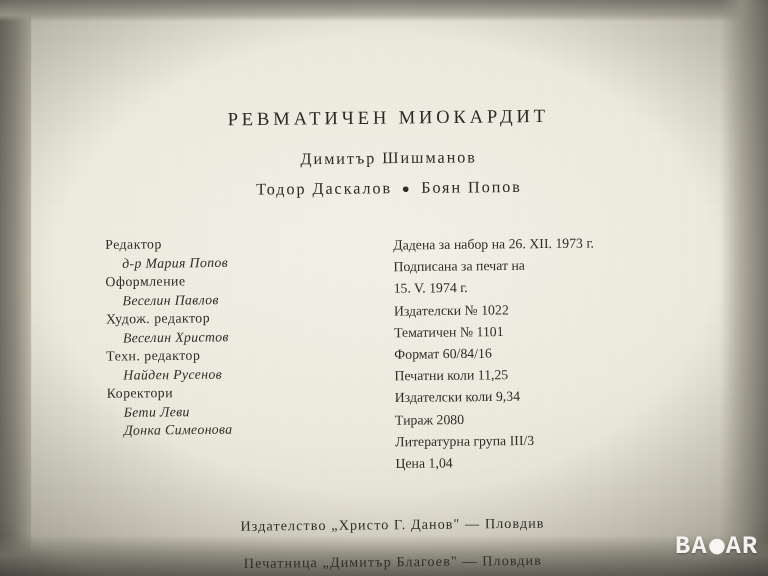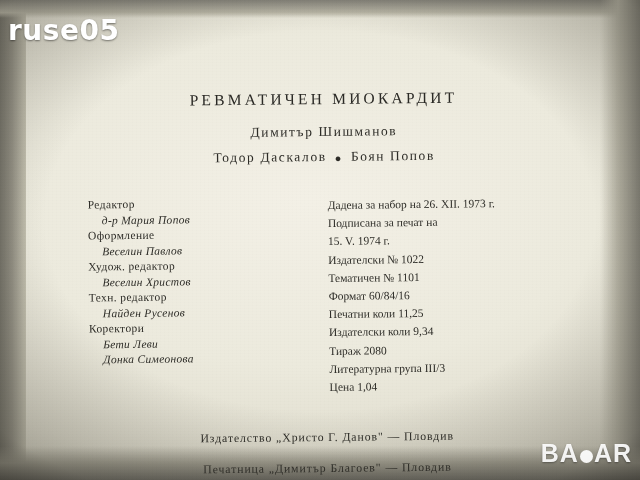--- a/index.html
+++ b/index.html
@@ -146,23 +146,23 @@
     font-weight: bold;
     font-size: 28px;
     color: #ffffff;
     text-shadow: 0 1px 2px rgba(0,0,0,.45);
     letter-spacing: .5px;
   }
   .wm-bazar {
     position: absolute;
     right: 8px;
     bottom: 12px;
-    font-family: Liberation Sans, sans-serif;
+    font-family: Liberation Mono, monospace;
     font-weight: bold;
-    font-size: 25px;
+    font-size: 21px;
     color: rgba(255,255,255,.92);
     letter-spacing: 1px;
     text-shadow: 0 1px 2px rgba(0,0,0,.35);
   }
   .wm-bazar .dotmark {
     display: inline-block;
     width: 13px;
     height: 13px;
     border-radius: 50%;
     background: rgba(255,255,255,.92);
@@ -237,19 +237,18 @@
     <div class="imprint">
       <div>Издателство „Христо Г. Данов" — Пловдив</div>
       <div class="line2">Печатница „Димитър Благоев" — Пловдив</div>
     </div>
 
   </div>
 
   <div class="grain"></div>
   <div class="vignette"></div>
 
-  <div class="wm-ruse">ruse05</div>
 
   <div class="wm-bazar">
     <span>BA</span><span class="dotmark"></span><span>AR</span>
   </div>
 
 </div>
 
 </body></html>

